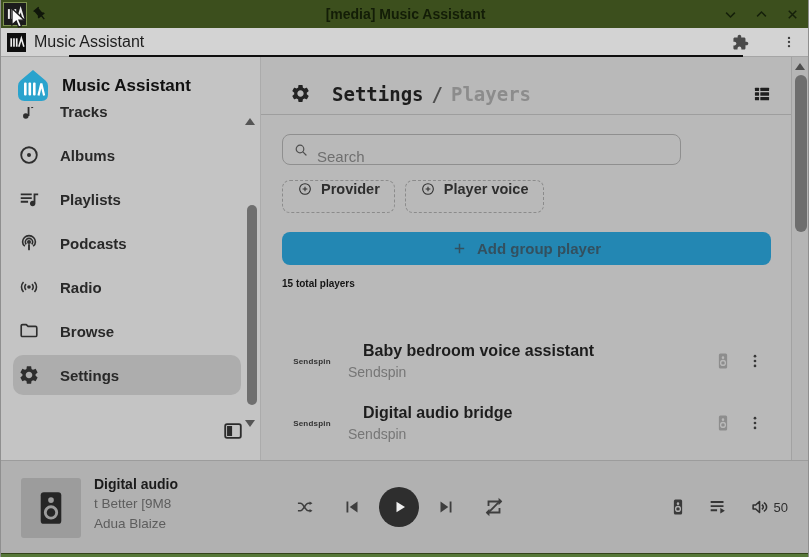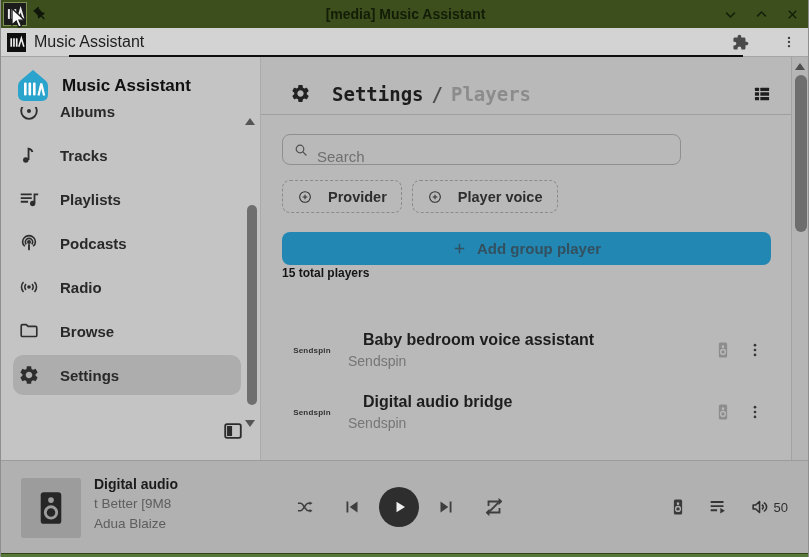--- a/index.html
+++ b/index.html
@@ -63,30 +63,30 @@
   .viewlist { width:20px; height:20px; color:#1f1f1f; cursor:pointer; }
 
   .c-body { position:absolute; left:0; top:58px; right:19px; bottom:0; padding:19px 20px 0 21px; }
   .search { width:399px; height:31px; border:1px solid #8f8f8f; border-radius:8px; display:flex;
             align-items:center; padding:0 10px; gap:8px; }
   .search-ico { width:16px; height:16px; color:#4f4f4f; flex:0 0 16px; }
   .search input { flex:1; border:none; outline:none; background:transparent; font-size:15px; color:#333;
                   font-family:"Liberation Sans", sans-serif;margin-top:13px; }
   .search input::placeholder { color:#6f6f6f; }
   .chips { margin-top:15px; display:flex; gap:10px; }
-  .chip { height:33px; border:1px dashed #8b8b8b; border-radius:8px; display:flex; align-items:center;
-          gap:15px; padding:0 14px; cursor:pointer; }
+  .chip { height:33px; border:1px dashed #8b8b8b; border-radius:8px; display:flex; 
+          gap:8px; padding:0 14px; cursor:pointer; }
   .chip-ico { width:16px; height:16px; color:#2e2e2e; }
   .chip-label { font-size:14.5px; font-weight:600; color:#2e2e2e; }
   .addbtn { margin-top:19px; width:100%; height:33px; border:none; border-radius:8px;
             background:var(--accent_blue,#2387b3); display:flex; align-items:center; justify-content:center;
             gap:10px; cursor:pointer; }
   .addbtn .plus { width:15px; height:15px; color:#33505f; }
   .addbtn .lbl { font-size:15px; font-weight:700; color:#33505f; font-family:"Liberation Sans", sans-serif; }
-  .total { margin-top:0; font-size:12px; font-weight:700; color:#151515; line-height:16px; }
+  .total { margin-top:11px; font-size:10px; font-weight:700; color:#151515; line-height:16px; }
   .rows { margin-top:38px; }
   .prow { height:62px; display:flex; align-items:center; padding-right:7px; cursor:pointer; }
   .brand { width:60px; text-align:center; font-size:8px; font-weight:700; color:#333; letter-spacing:.2px;
            margin-right:6px; }
   .meta { flex:1; min-width:0; }
   .pname { font-size:16px; font-weight:600; color:#1d1d1d;margin-left:15px; }
   .psub { margin-top:4px; font-size:14px; color:#767676; }
   .row-speaker { width:18px; height:22px; color:#8d8d8d; margin-right:14px; flex:0 0 18px; }
   .row-kebab { width:18px; height:22px; color:#383838; flex:0 0 18px; cursor:pointer; display:flex; align-items:center; }
 
@@ -207,34 +207,34 @@
             <path d="M23.5 27.5 L26.3 15.5 L29.1 27.5" stroke="#fff" stroke-width="2.2" fill="none"></path>
           </svg>
         </div>
         <div class="side-title">Music Assistant</div>
       </div>
 
       <nav class="nav">
         <div class="nav-item">
           <span class="nav-ico">
             <svg viewBox="0 0 24 24">
+                <circle cx="8.5" cy="17.5" r="3" fill="currentColor"></circle>
+                <path d="M11.5 17.5 V5 Q14.8 5.6 15.8 8.8" stroke="currentColor" stroke-width="2" fill="none"></path>
+              </svg>
+          </span>
+          <span class="nav-label">Tracks</span>
+        </div>
+        <div class="nav-item">
+          <span class="nav-ico">
+            <svg viewBox="0 0 24 24">
                 <circle cx="12" cy="12" r="8.5" stroke="currentColor" stroke-width="2" fill="none"></circle>
                 <circle cx="12" cy="12" r="2.2" fill="currentColor"></circle>
               </svg>
           </span>
           <span class="nav-label">Albums</span>
-        </div>
-        <div class="nav-item">
-          <span class="nav-ico">
-            <svg viewBox="0 0 24 24">
-                <circle cx="8.5" cy="17.5" r="3" fill="currentColor"></circle>
-                <path d="M11.5 17.5 V5 Q14.8 5.6 15.8 8.8" stroke="currentColor" stroke-width="2" fill="none"></path>
-              </svg>
-          </span>
-          <span class="nav-label">Tracks</span>
         </div>
         <div class="nav-item">
           <span class="nav-ico">
             <svg viewBox="0 0 24 24">
                 <path fill="currentColor" d="M15 6H3v2h12V6zm0 4H3v2h12v-2zM3 16h8v-2H3v2zm14-10v8.18c-.31-.11-.65-.18-1-.18-1.66 0-3 1.34-3 3s1.34 3 3 3 3-1.34 3-3V8h3V6h-5z"></path>
               </svg>
           </span>
           <span class="nav-label">Playlists</span>
         </div>
         <div class="nav-item">

